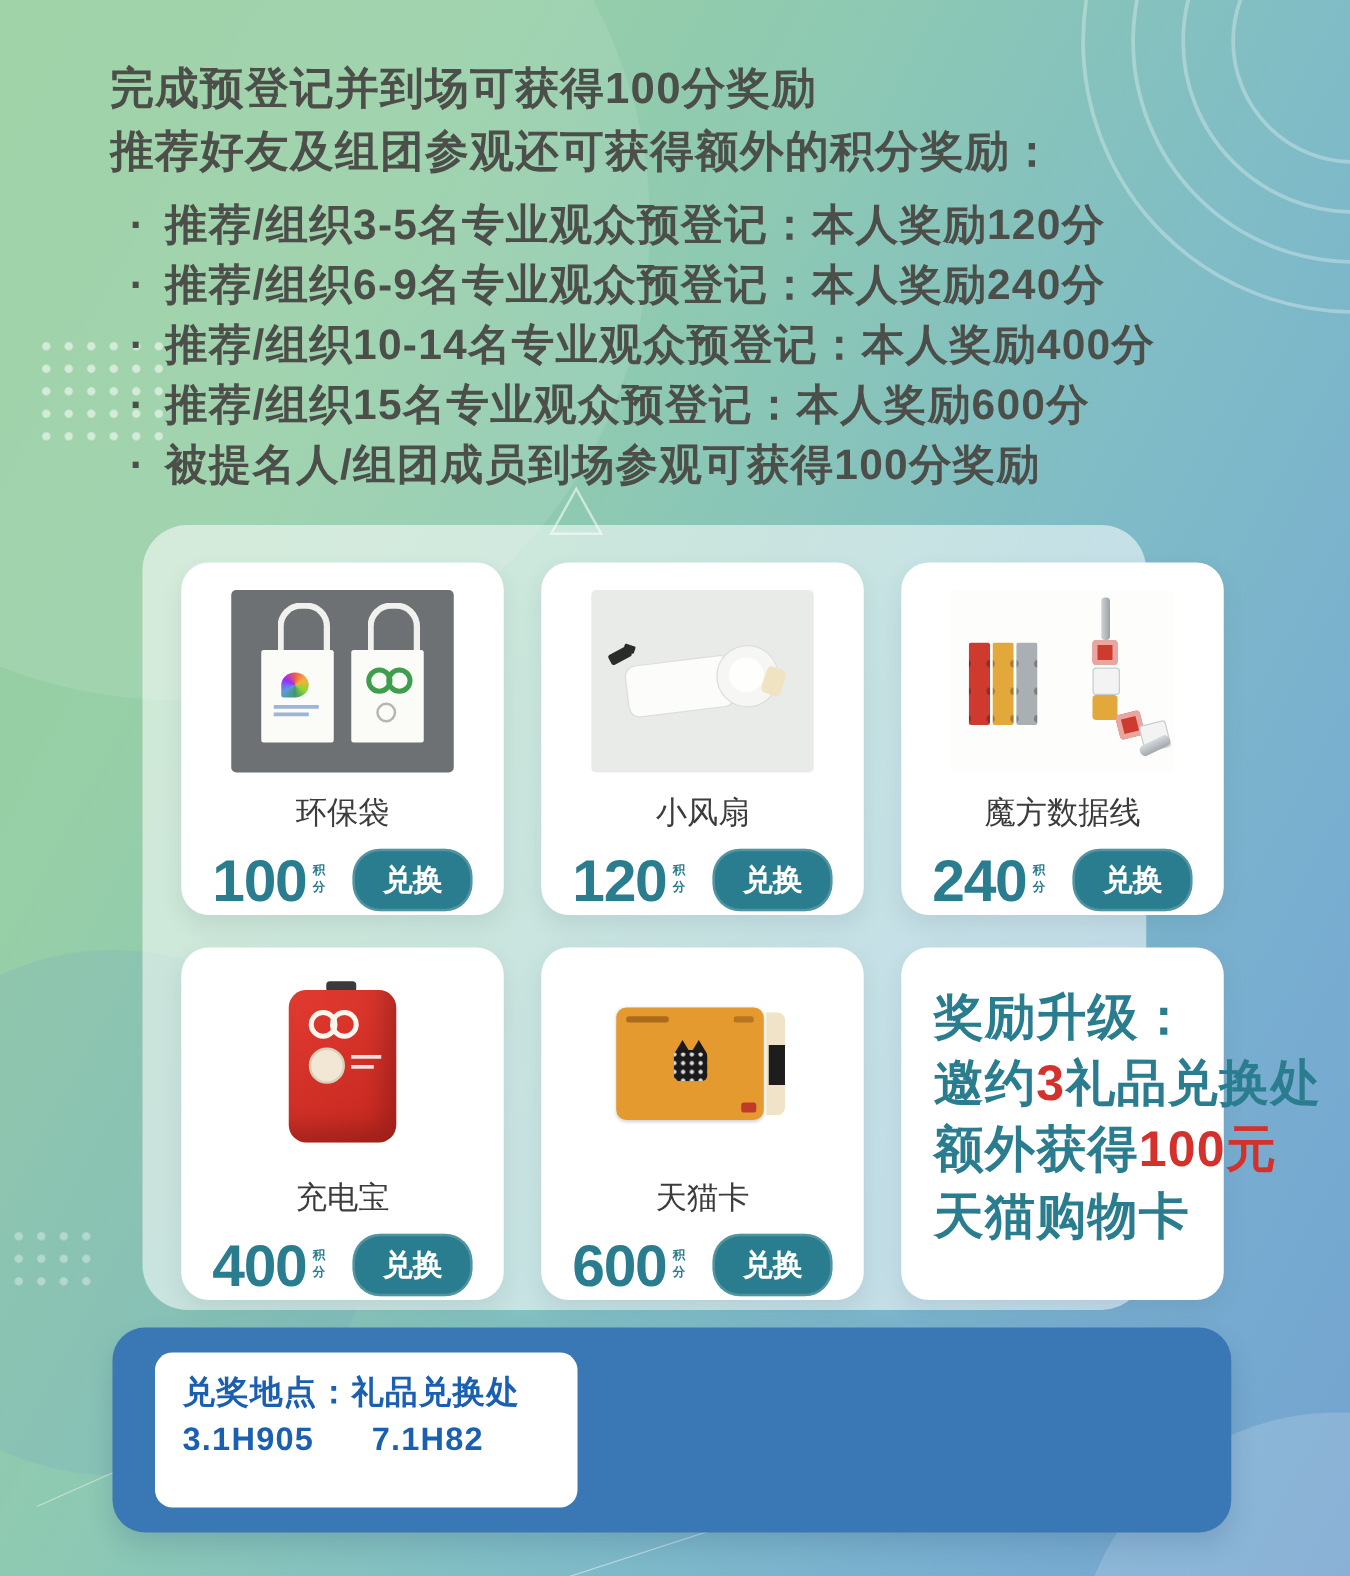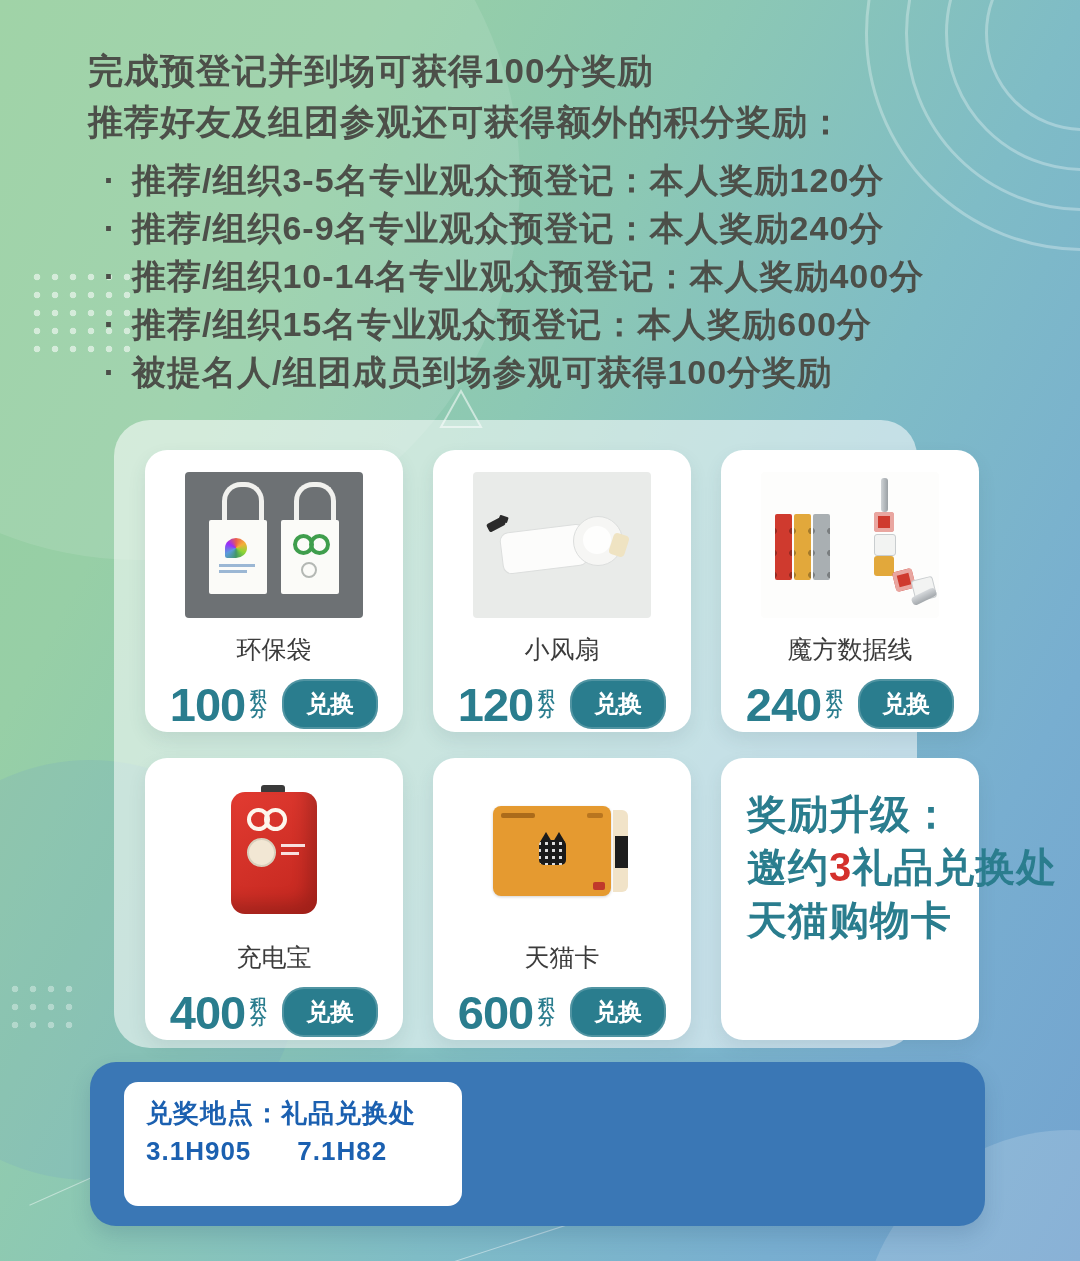--- a/index.html
+++ b/index.html
@@ -39,21 +39,21 @@
   .gift-panel{position:absolute;left:90px;top:420px;width:803px;height:628px;
     background:rgba(255,255,255,0.55);border-radius:36px;margin-left:24px;}
   .gift-grid{display:grid;grid-template-columns:repeat(3,258px);grid-template-rows:282px 282px;
     column-gap:30px;row-gap:26px;padding:30px 31px;}
   .gift-card{background:#ffffff;border-radius:22px;box-shadow:0 8px 18px rgba(50,80,90,0.10);
     display:flex;flex-direction:column;align-items:center;}
   .gift-img{width:178px;height:146px;margin-top:22px;border-radius:4px;position:relative;overflow:hidden;}
   .gift-name{margin-top:15px;font-size:25px;color:#3c3c3c;}
   .points-row{margin-top:13px;display:flex;align-items:center;}
   .points-num{font-size:47px;font-weight:bold;color:#2a7d8e;line-height:1;letter-spacing:-1px;}
-  .points-unit{display:inline-block;width:16px;font-size:16px;line-height:14px;font-weight:bold;
+  .points-unit{display:inline-block;width:16px;font-size:10px;line-height:14px;font-weight:bold;
     color:#2a7d8e;word-break:break-all;margin-left:5px;}
   .redeem{margin-left:16px;background:#2a7d8e;color:#fff;font-size:24px;font-weight:bold;
     border:none;border-radius:22px;padding:9px 24px;font-family:"Liberation Sans",sans-serif;cursor:pointer;
     box-shadow:inset 0 0 0 2px rgba(255,255,255,0.18);}
   
   .upgrade-card{background:#ffffff;border-radius:22px;box-shadow:0 8px 18px rgba(50,80,90,0.10);
     padding:30px 0 0 26px;}
   .up-line{font-size:40px;line-height:53px;font-weight:bold;color:#2a7d8e;letter-spacing:1px;white-space:nowrap;}
   .up-line .red{color:#d4302c;}
   
@@ -276,20 +276,21 @@
         <div class="points-row">
           <span class="points-num">600</span>
           <span class="points-unit">积分</span>
           <button class="redeem">兑换</button>
         </div>
       </div>
 
       <div class="upgrade-card">
         <div class="up-line">奖励升级：</div>
         <div class="up-line"><span>邀约</span><span class="red">3</span><span>礼品兑换处</span></div>
+        <div class="up-line"><span>额外获得</span><span class="red">100元</span></div>
         <div class="up-line">天猫购物卡</div>
       </div>
 
     </div>
   </div>
 
   <div class="footer-panel">
     <div class="loc-box">
       <div class="loc-line">兑奖地点：礼品兑换处</div>
       <div class="loc-line"><span>3.1H905</span><span class="gap"></span><span>7.1H82</span></div>

